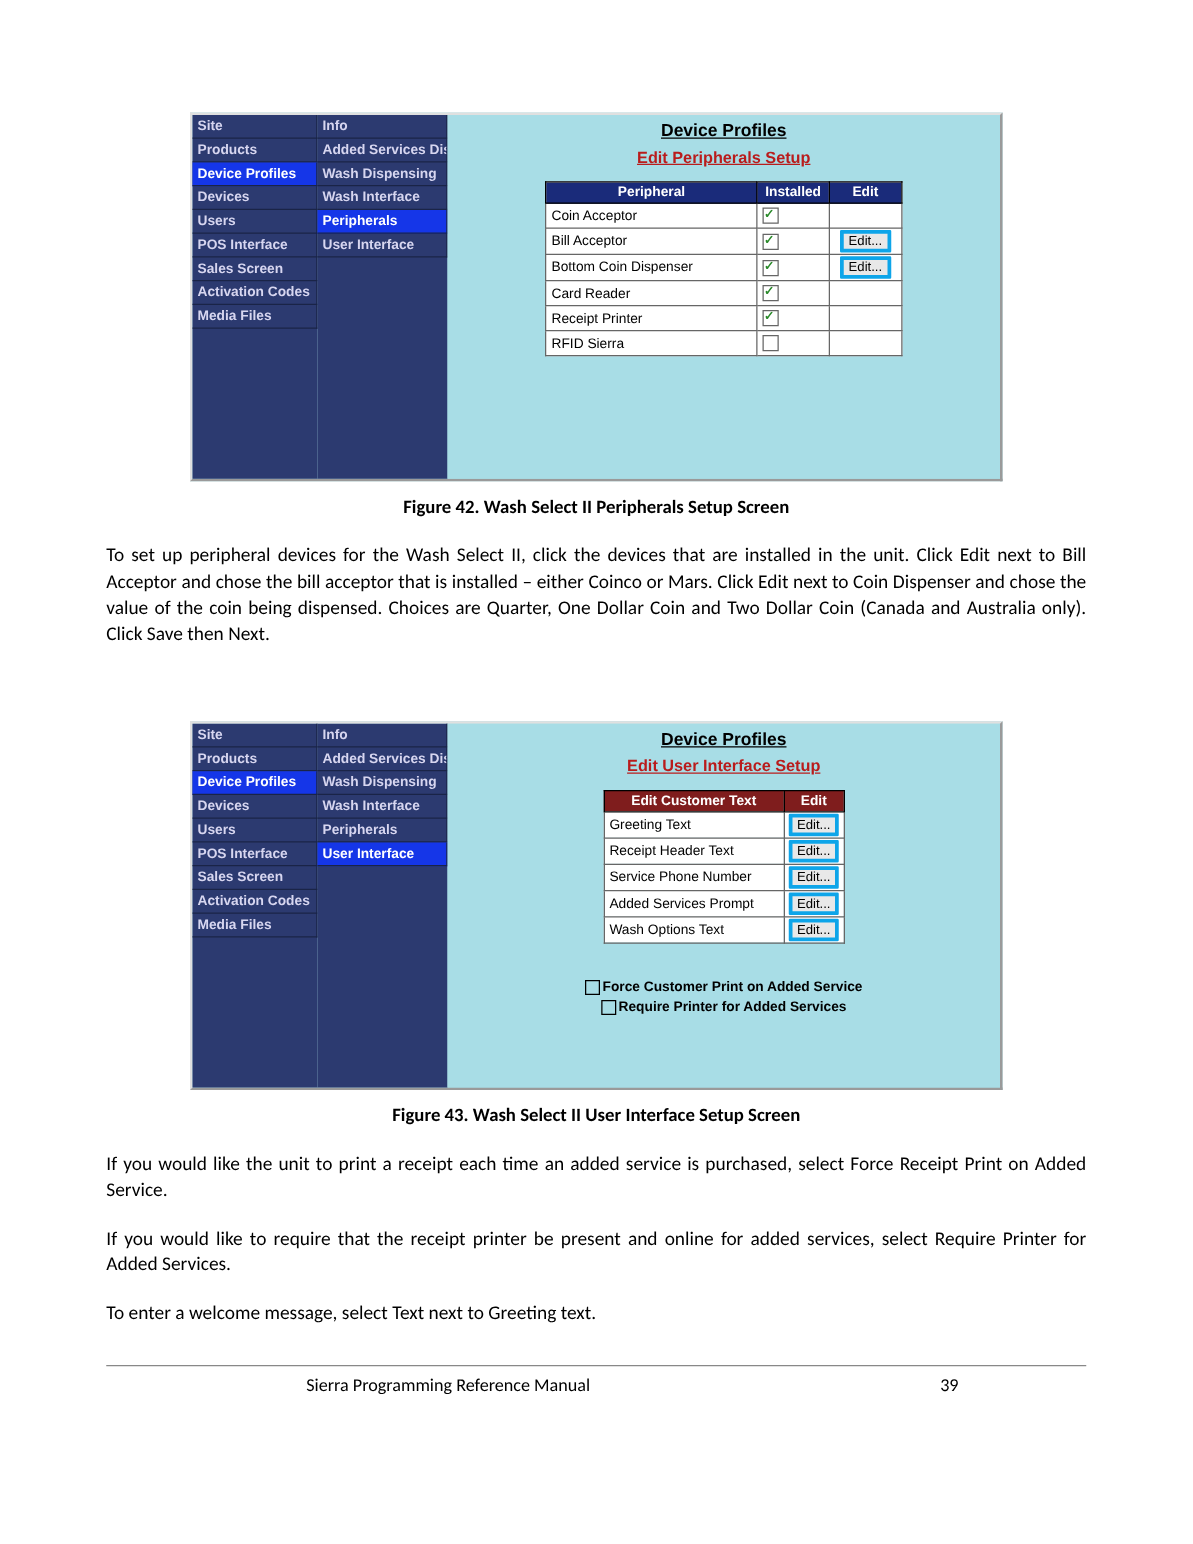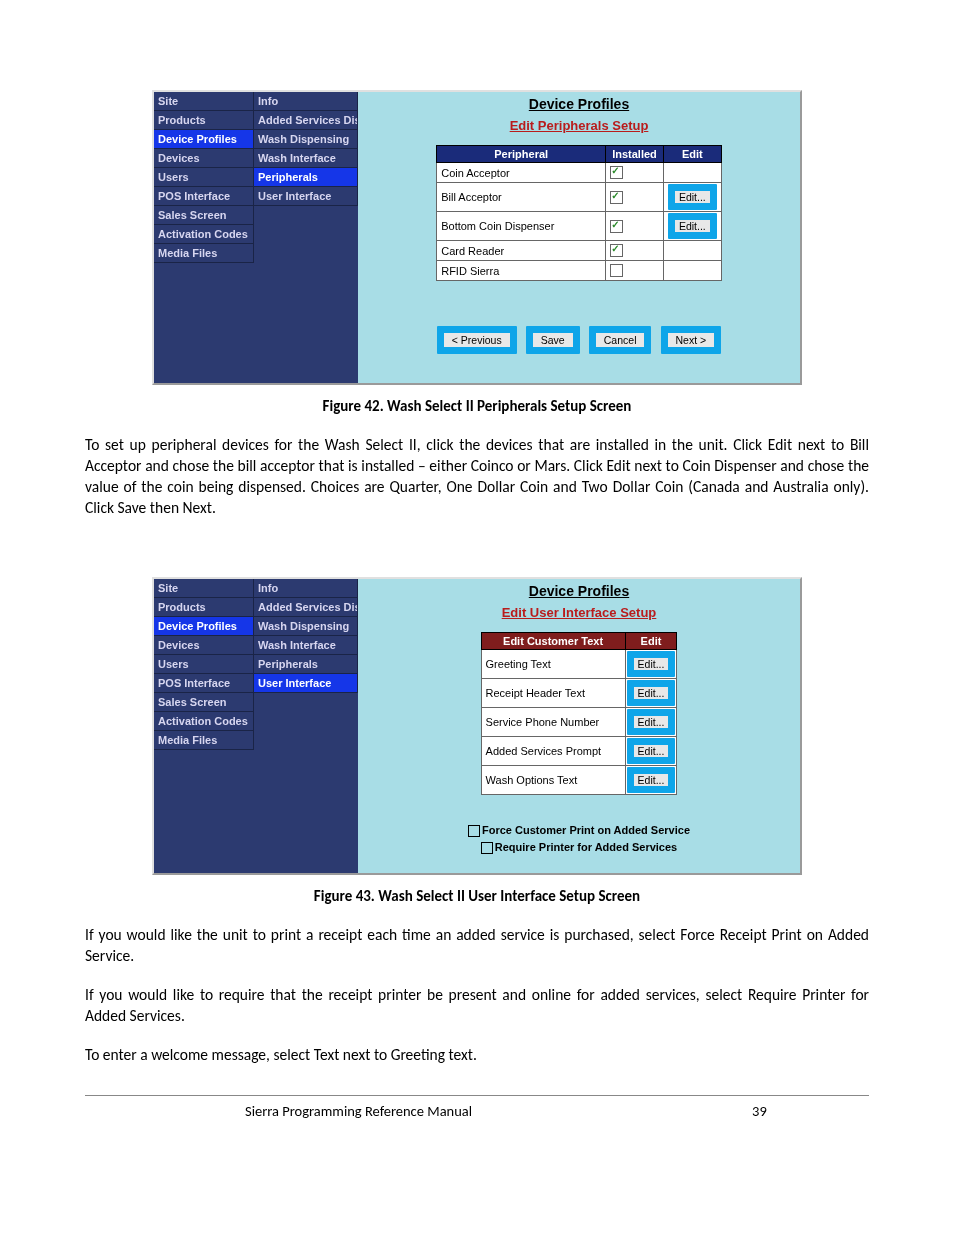--- a/index.html
+++ b/index.html
@@ -117,21 +117,21 @@
     position:relative; vertical-align:middle;
   }
   .chk.checked::after {
     content:"✓"; color:#2a8a2a; font-size:10px; position:absolute; top:-2px; left:0px; font-weight:bold;
   }
   button.win {
     font-size: 10.5px;
     font-family: Arial, sans-serif;
     padding: 1px 8px;
     background: #e8e8e8;
-    border: 7px solid #0ea5e9;
+    border: 3px solid #0ea5e9;
     border-radius: 1px;
     cursor: pointer;
     min-width: 46px;
   }
   button.win.small { min-width:40px; padding:0px 4px; }
   .button-row {
     margin-top: 45px;
     text-align: center;
   }
   .button-row button.win { margin: 0 3px; }
@@ -227,32 +227,31 @@
                 <td class="name">Bottom Coin Dispenser</td>
                 <td class="inst"><span class="chk checked"></span></td>
                 <td class="edit"><button class="win small">Edit...</button></td>
               </tr>
               <tr>
                 <td class="name">Card Reader</td>
                 <td class="inst"><span class="chk checked"></span></td>
                 <td class="edit"></td>
               </tr>
               <tr>
+                <td class="name">Receipt Printer</td>
+                <td class="inst"><span class="chk checked"></span></td>
+                <td class="edit"></td>
+              </tr>
+              <tr>
                 <td class="name">RFID Sierra</td>
                 <td class="inst"><span class="chk"></span></td>
                 <td class="edit"></td>
               </tr>
             </tbody>
         </table>
-        <div class="button-row">
-          <button class="win">&lt; Previous</button>
-          <button class="win">Save</button>
-          <button class="win">Cancel</button>
-          <button class="win">Next &gt;</button>
-        </div>
       </div>
     </div>
   </div>
 
   <div class="caption">Figure 42. Wash Select II Peripherals Setup Screen</div>
 
   <p class="body-text">To set up peripheral devices for the Wash Select II, click the devices that are installed in the unit. Click Edit next to Bill Acceptor and chose the bill acceptor that is installed – either Coinco or Mars. Click Edit next to Coin Dispenser and chose the value of the coin being dispensed. Choices are Quarter, One Dollar Coin and Two Dollar Coin (Canada and Australia only). Click Save then Next.</p>
 
   <div style="height:40px"></div>
 

